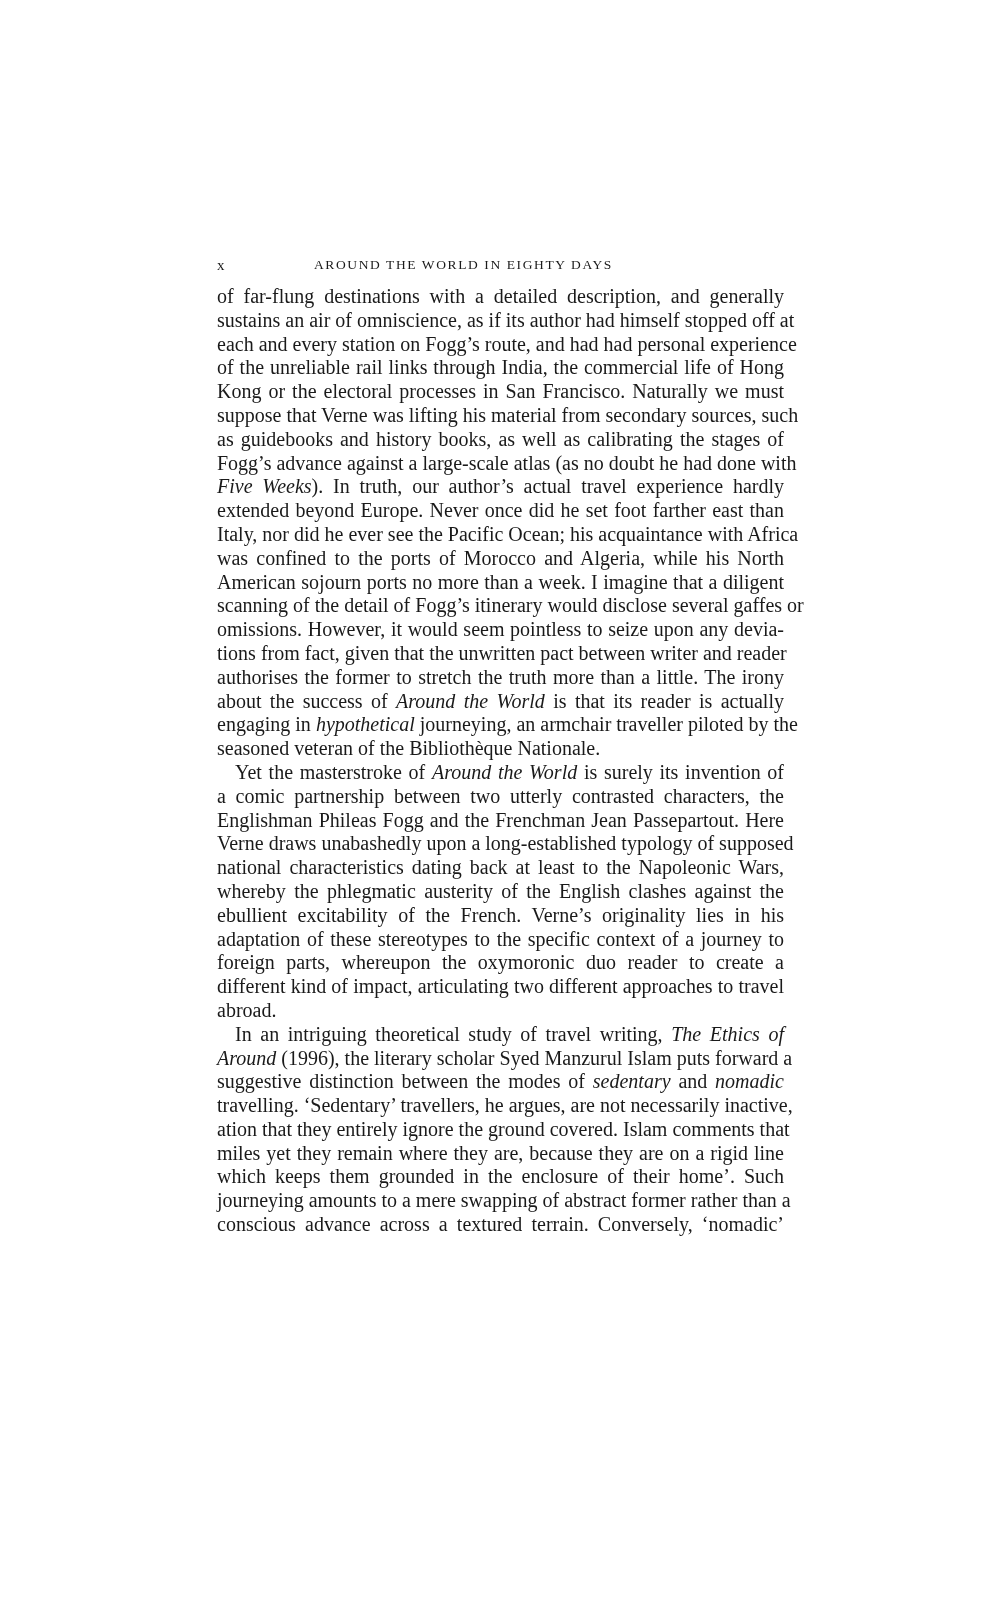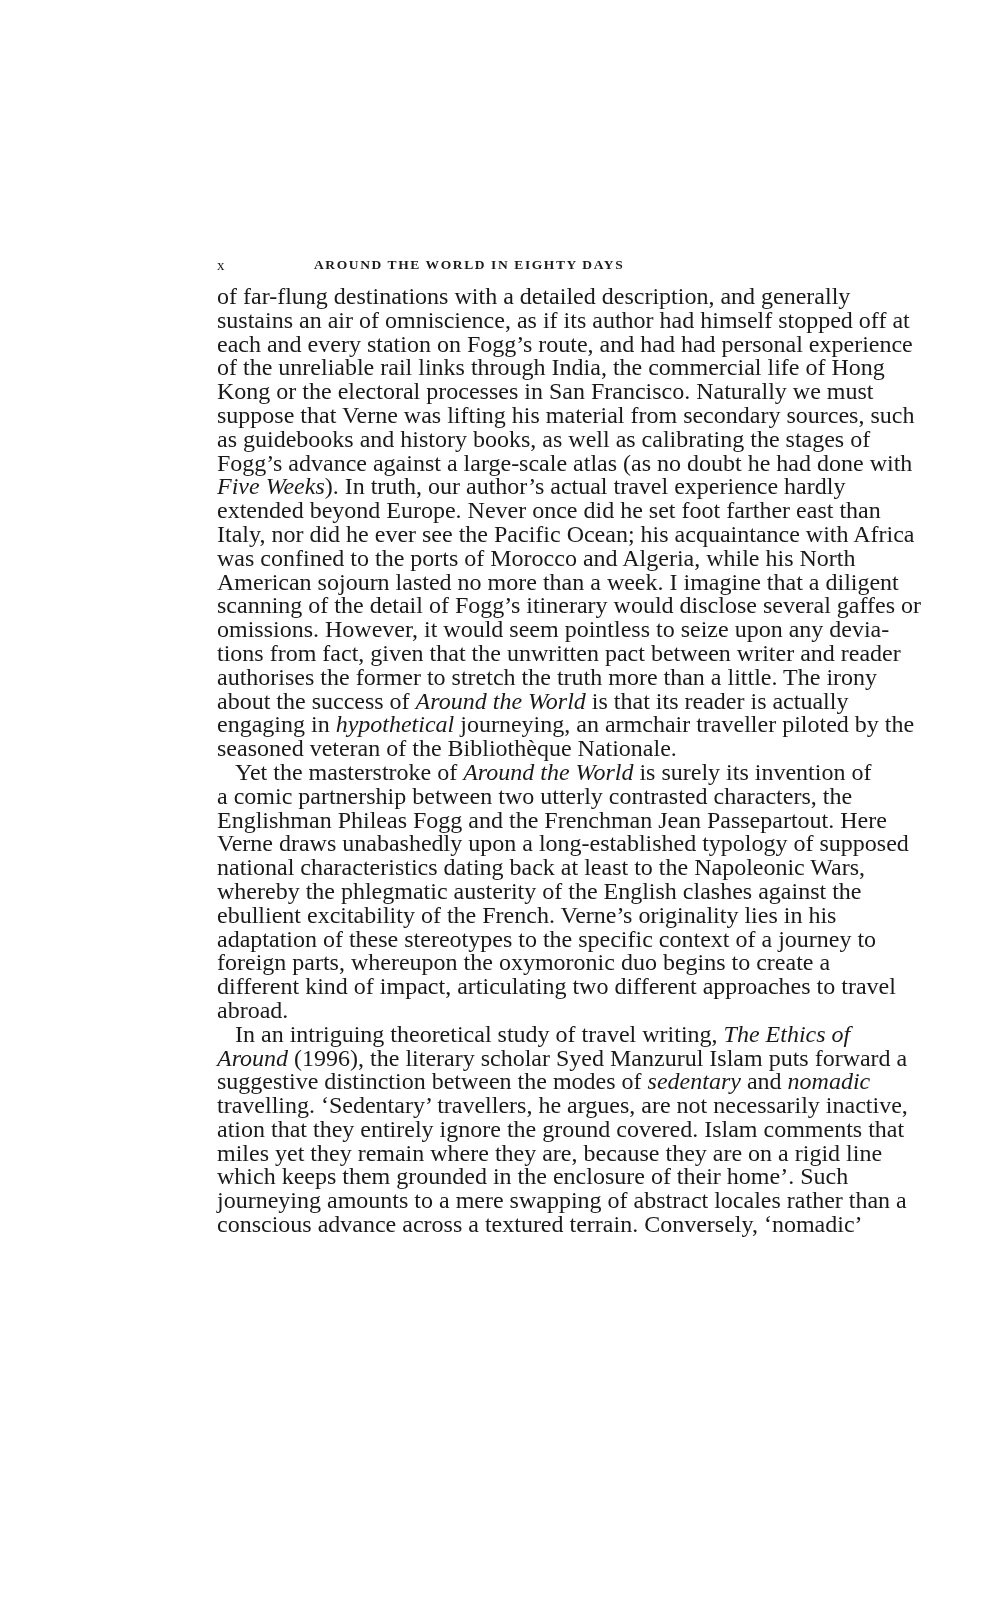--- a/index.html
+++ b/index.html
@@ -33,24 +33,23 @@
       left: 0;
       top: 0;
       font-size: 15px;
       letter-spacing: 0;
     }
     .running-title {
       position: absolute;
       left: 97px;
       top: 0;
       text-transform: uppercase;
-      font-weight: bold;
     }
     .body-text {
-      font-size: 24px;
+      font-size: 20px;
       line-height: 23.8px;
       text-align: justify;
     }
     .line {
       display: block;
       text-align: justify;
       text-align-last: justify;
       white-space: nowrap;
       height: 23.8px;
     }
@@ -77,47 +76,47 @@
         <span class="line"><span>each and every station on Fogg’s route, and had had personal experience</span></span>
         <span class="line"><span>of the unreliable rail links through India, the commercial life of Hong</span></span>
         <span class="line"><span>Kong or the electoral processes in San Francisco. Naturally we must</span></span>
         <span class="line"><span>suppose that Verne was lifting his material from secondary sources, such</span></span>
         <span class="line"><span>as guidebooks and history books, as well as calibrating the stages of</span></span>
         <span class="line"><span>Fogg’s advance against a large-scale atlas (as no doubt he had done with</span></span>
         <span class="line"><em>Five Weeks</em><span>). In truth, our author’s actual travel experience hardly</span></span>
         <span class="line"><span>extended beyond Europe. Never once did he set foot farther east than</span></span>
         <span class="line"><span>Italy, nor did he ever see the Pacific Ocean; his acquaintance with Africa</span></span>
         <span class="line"><span>was confined to the ports of Morocco and Algeria, while his North</span></span>
-        <span class="line"><span>American sojourn lasted no more than a week. I imagine that a diligent</span></span>
+        <span class="line"><span>American sojourn ports no more than a week. I imagine that a diligent</span></span>
         <span class="line"><span>scanning of the detail of Fogg’s itinerary would disclose several gaffes or</span></span>
         <span class="line"><span>omissions. However, it would seem pointless to seize upon any devia-</span></span>
         <span class="line"><span>tions from fact, given that the unwritten pact between writer and reader</span></span>
         <span class="line"><span>authorises the former to stretch the truth more than a little. The irony</span></span>
         <span class="line"><span>about the success of </span><em>Around the World</em><span> is that its reader is actually</span></span>
         <span class="line"><span>engaging in </span><em>hypothetical</em><span> journeying, an armchair traveller piloted by the</span></span>
         <span class="line last"><span>seasoned veteran of the Bibliothèque Nationale.</span></span>
       </div>
       <div>
         <span class="line indent"><span>Yet the masterstroke of </span><em>Around the World</em><span> is surely its invention of</span></span>
         <span class="line"><span>a comic partnership between two utterly contrasted characters, the</span></span>
         <span class="line"><span>Englishman Phileas Fogg and the Frenchman Jean Passepartout. Here</span></span>
         <span class="line"><span>Verne draws unabashedly upon a long-established typology of supposed</span></span>
         <span class="line"><span>national characteristics dating back at least to the Napoleonic Wars,</span></span>
         <span class="line"><span>whereby the phlegmatic austerity of the English clashes against the</span></span>
         <span class="line"><span>ebullient excitability of the French. Verne’s originality lies in his</span></span>
         <span class="line"><span>adaptation of these stereotypes to the specific context of a journey to</span></span>
-        <span class="line"><span>foreign parts, whereupon the oxymoronic duo begins to create a</span></span>
+        <span class="line"><span>foreign parts, whereupon the oxymoronic duo reader to create a</span></span>
         <span class="line"><span>different kind of impact, articulating two different approaches to travel</span></span>
         <span class="line last"><span>abroad.</span></span>
       </div>
       <div>
         <span class="line indent"><span>In an intriguing theoretical study of travel writing, </span><em>The Ethics of</em></span>
         <span class="line"><em>Around</em><span> (1996), the literary scholar Syed Manzurul Islam puts forward a</span></span>
         <span class="line"><span>suggestive distinction between the modes of </span><em>sedentary</em><span> and </span><em>nomadic</em></span>
         <span class="line"><span>travelling. ‘Sedentary’ travellers, he argues, are not necessarily inactive,</span></span>
         <span class="line"><span>ation that they entirely ignore the ground covered. Islam comments that</span></span>
         <span class="line"><span>miles yet they remain where they are, because they are on a rigid line</span></span>
         <span class="line"><span>which keeps them grounded in the enclosure of their home’. Such</span></span>
-        <span class="line"><span>journeying amounts to a mere swapping of abstract locales rather than a</span></span>
+        <span class="line"><span>journeying amounts to a mere swapping of abstract former rather than a</span></span>
         <span class="line"><span>conscious advance across a textured terrain. Conversely, ‘nomadic’</span></span>
       </div>
     </div>
 </div>
 
 </body></html>

